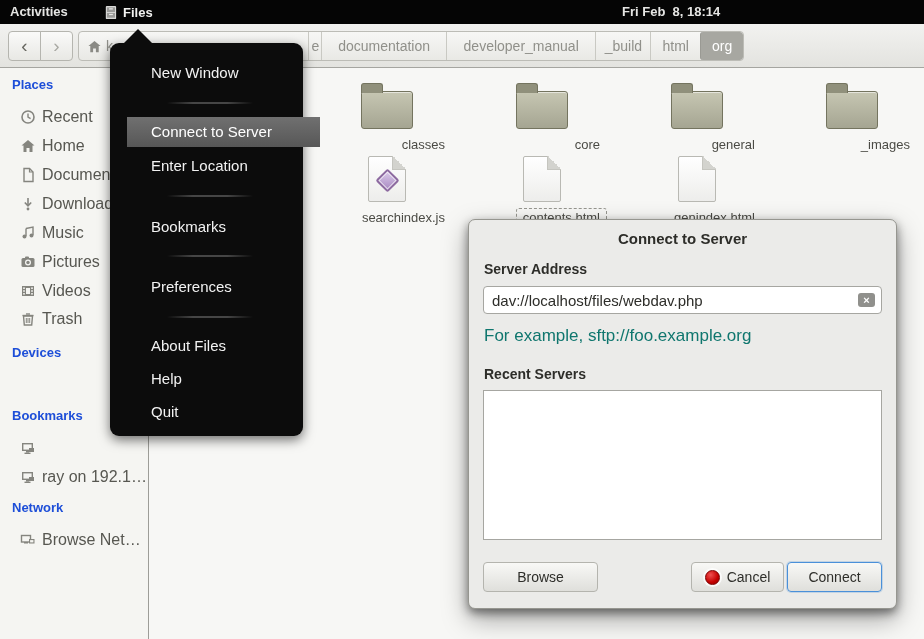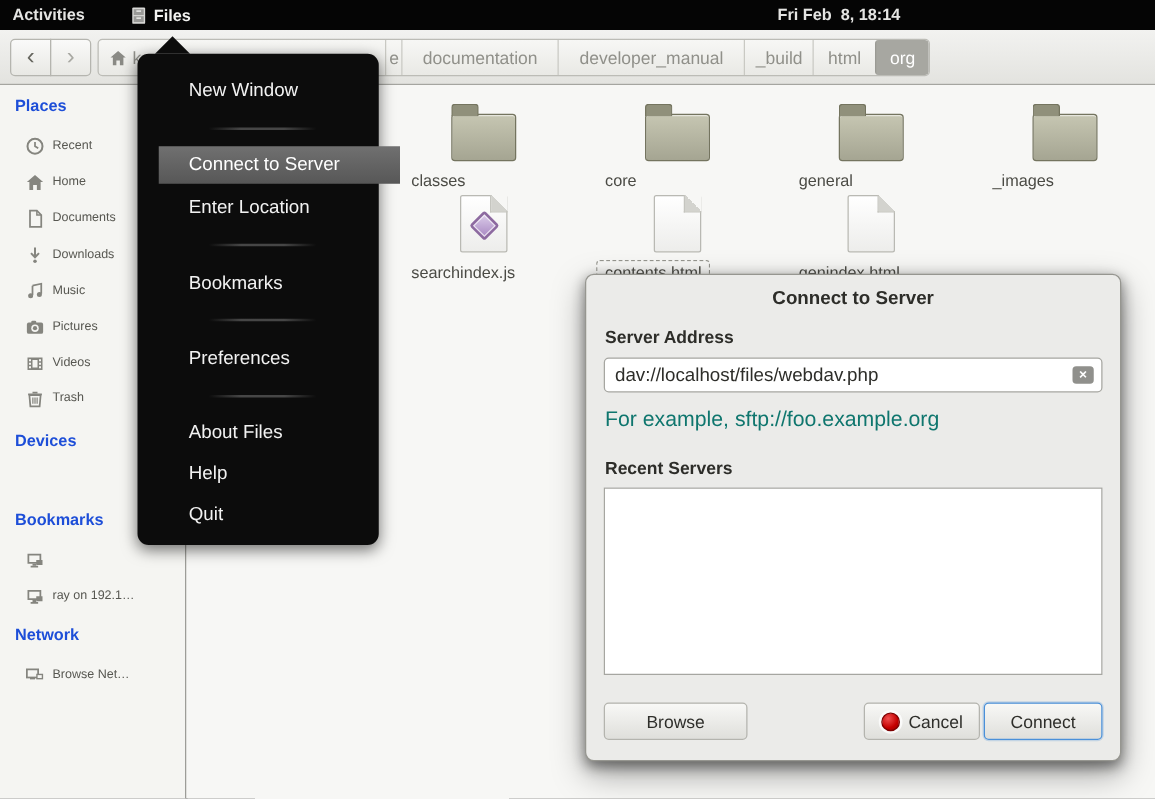--- a/index.html
+++ b/index.html
@@ -36,24 +36,24 @@
   .crumb.first { border-left:none; justify-content:flex-start; padding-left:8px; gap:4px; }
   .crumb.active { background:#a7a7a1; color:#ffffff; border-left:1px solid #9a9a94; border-radius:3px; }
   
   .sidebar { position:absolute; left:0; top:68px; width:149px; height:571px;
     background:#f5f5f2; border-right:1px solid #9d9d98; z-index:5; }
   .side-head { position:absolute; left:12px; height:16px; line-height:16px;
     font-size:13px; font-weight:bold; color:#1d4ed8; }
   .side-item { position:absolute; left:0; width:148px; height:28px; }
   .side-item .sicon { position:absolute; left:20px; top:6px; width:16px; height:16px; }
   .side-item .slabel { position:absolute; left:42px; top:0; height:28px; line-height:28px;
-    font-size:10px; color:#575751; white-space:nowrap; }
+    font-size:16px; color:#575751; white-space:nowrap; }
   
   .content { position:absolute; left:150px; top:68px; width:774px; height:571px; background:#f7f7f5; }
-  .cell { position:absolute; width:130px; text-align:left; }
+  .cell { position:absolute; width:130px; text-align:right; }
   .icon-slot { display:flex; justify-content:center; }
   .folder { position:relative; width:52px; height:38px; margin-top:11px;
     background:linear-gradient(#c6c6b2,#a5a592); border:1px solid #74745f; border-radius:3px;
     box-shadow:inset 0 1px 0 rgba(255,255,255,.55); }
   .folder::before { content:""; position:absolute; left:-1px; top:-9px; width:20px; height:9px;
     background:#90907b; border:1px solid #74745f; border-bottom:none; border-radius:3px 3px 0 0; }
   .page { position:relative; width:38px; height:46px;
     background:linear-gradient(#ffffff,#ededeb); border:1px solid #b9b9b3; border-radius:2px; }
   .page::after { content:""; position:absolute; right:-1px; top:-1px; width:13px; height:13px;
     background:linear-gradient(225deg,#f7f7f5 0 50%,#d3d3ce 50% 100%);

